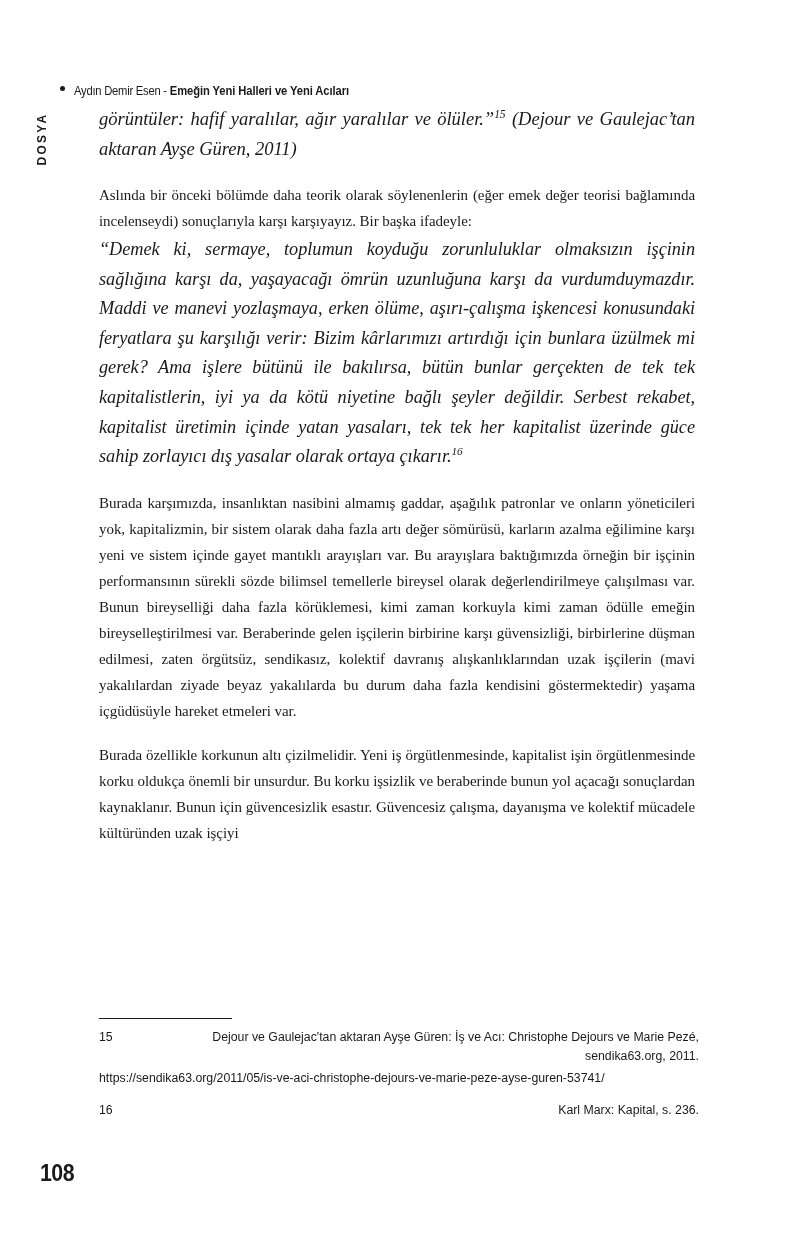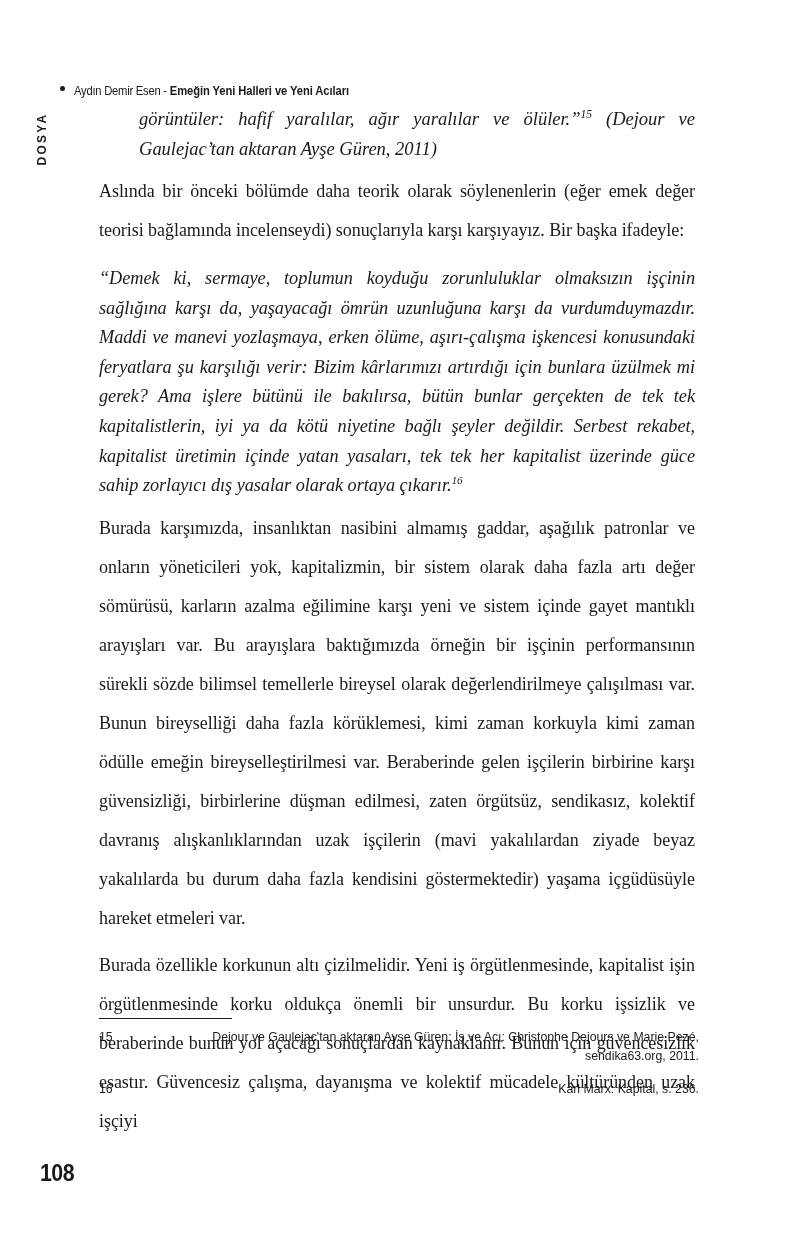--- a/index.html
+++ b/index.html
@@ -83,36 +83,35 @@
     margin: 0;
     text-align: justify;
     text-justify: inter-word;
   }
 
   .quote-lead {
     font-style: italic;
     font-size: 18.6px;
     line-height: 30px;
     letter-spacing: -0.05px;
-    margin-left: 40px;
   }
 
   .body-para {
-    font-size: 18px;
-    line-height: 39px;
+    font-size: 15px;
+    line-height: 26px;
     letter-spacing: -0.05px;
-    margin-top: 8px;
+    margin-top: 18px;
   }
 
   .block-quote {
     font-style: italic;
     font-size: 18.3px;
     line-height: 29.6px;
     letter-spacing: -0.05px;
-    margin-top: 14px;
+    margin-top: 1px;
   }
 
   sup {
     font-size: 0.62em;
     vertical-align: super;
     line-height: 0;
     font-style: normal;
   }
   .block-quote sup, .quote-lead sup { font-style: italic; }
 
@@ -192,20 +191,21 @@
 
   </div>
 
   <div class="footnotes">
     <div class="fn-rule"></div>
 
     <div class="footnote">
       <span class="fn-num">15</span>
       <span class="fn-body">Dejour ve Gaulejac'tan aktaran Ayşe Güren: İş ve Acı: Christophe Dejours ve Marie Pezé, sendika63.org, 2011.</span>
     </div>
+    <div class="fn-url">https://sendika63.org/2011/05/is-ve-aci-christophe-dejours-ve-marie-peze-ayse-guren-53741/</div>
 
     <div class="footnote footnote-second">
       <span class="fn-num">16</span>
       <span class="fn-body">Karl Marx: Kapital, s. 236.</span>
     </div>
   </div>
 
   <div class="folio">108</div>
 
 </div>

